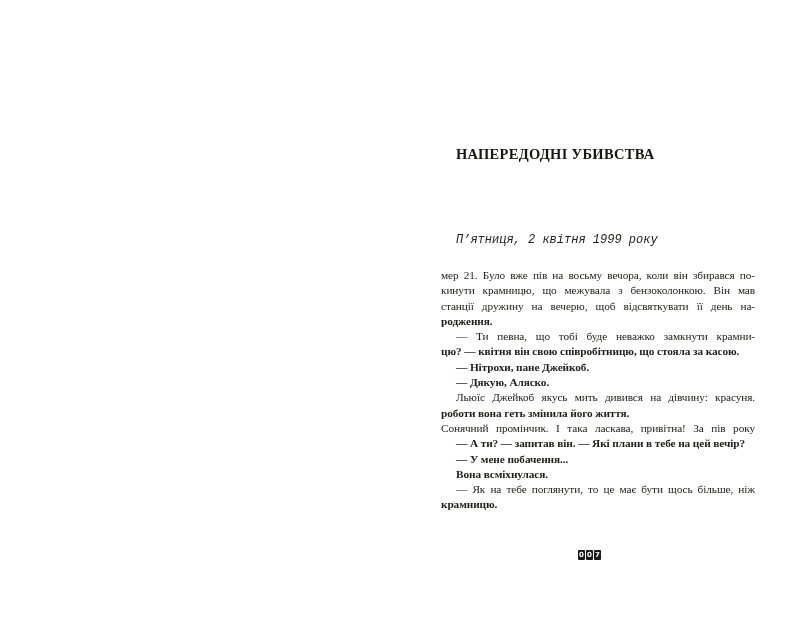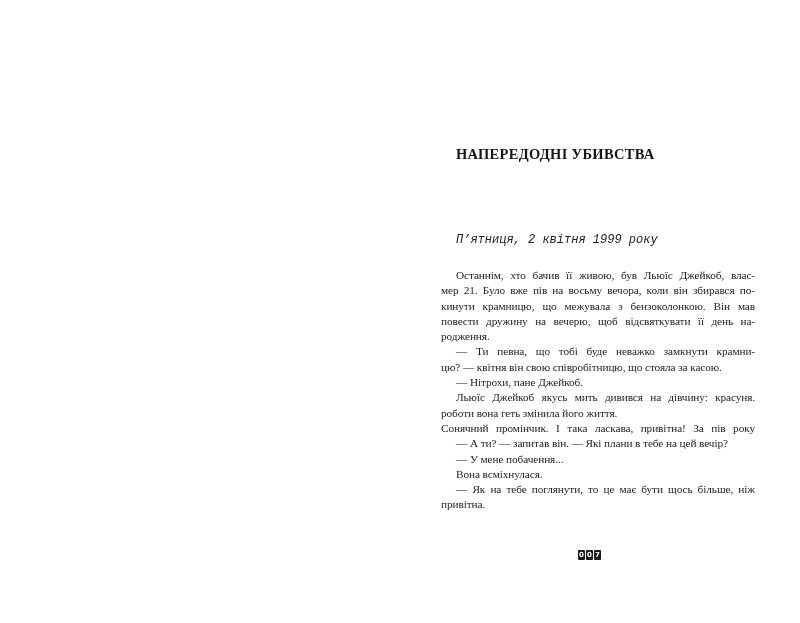--- a/index.html
+++ b/index.html
@@ -49,20 +49,21 @@
     height: 15.3px;
     overflow: hidden;
     text-align: justify;
     text-align-last: justify;
   }
   .body-line.indent {
     text-indent: 15px;
   }
   .body-line.parlast {
     text-align-last: left;
+    font-weight: bold;
   }
   .page-number {
     position: absolute;
     left: 578px;
     top: 550px;
     display: flex;
     gap: 1px;
   }
   .digitbox {
     display: flex;
@@ -80,36 +81,36 @@
   }
 </style>
 </head>
 <body>
 
 <div class="book-page">
   <div class="text-block">
     <h1 class="chapter-title">НАПЕРЕДОДНІ УБИВСТВА</h1>
     <p class="date-line">П’ятниця, 2 квітня 1999 року</p>
     <div class="body-text">
-        <div class="body-line indent">Останнім, хто бачив її живою, був Льюїс Джейкоб, влас-</div>
         <div class="body-line">мер 21. Було вже пів на восьму вечора, коли він збирався по-</div>
         <div class="body-line">кинути крамницю, що межувала з бензоколонкою. Він мав</div>
-        <div class="body-line">повести дружину на вечерю, щоб відсвяткувати її день на-</div>
+        <div class="body-line">станції дружину на вечерю, щоб відсвяткувати її день на-</div>
         <div class="body-line parlast">родження.</div>
         <div class="body-line indent">— Ти певна, що тобі буде неважко замкнути крамни-</div>
         <div class="body-line parlast">цю? — квітня він свою співробітницю, що стояла за касою.</div>
         <div class="body-line indent parlast">— Нітрохи, пане Джейкоб.</div>
+        <div class="body-line indent parlast">— Дякую, Аляско.</div>
         <div class="body-line indent">Льюїс Джейкоб якусь мить дивився на дівчину: красуня.</div>
         <div class="body-line parlast">роботи вона геть змінила його життя.</div>
         <div class="body-line">Сонячний промінчик. І така ласкава, привітна! За пів року</div>
         <div class="body-line indent parlast">— А ти? — запитав він. — Які плани в тебе на цей вечір?</div>
         <div class="body-line indent parlast">— У мене побачення...</div>
         <div class="body-line indent parlast">Вона всміхнулася.</div>
         <div class="body-line indent">— Як на тебе поглянути, то це має бути щось більше, ніж</div>
-        <div class="body-line parlast">привітна.</div>
+        <div class="body-line parlast">крамницю.</div>
       </div>
   </div>
   <div class="page-number">
       <span class="digitbox">0</span>
       <span class="digitbox">0</span>
       <span class="digitbox">7</span>
     </div>
 </div>
 
 </body></html>

